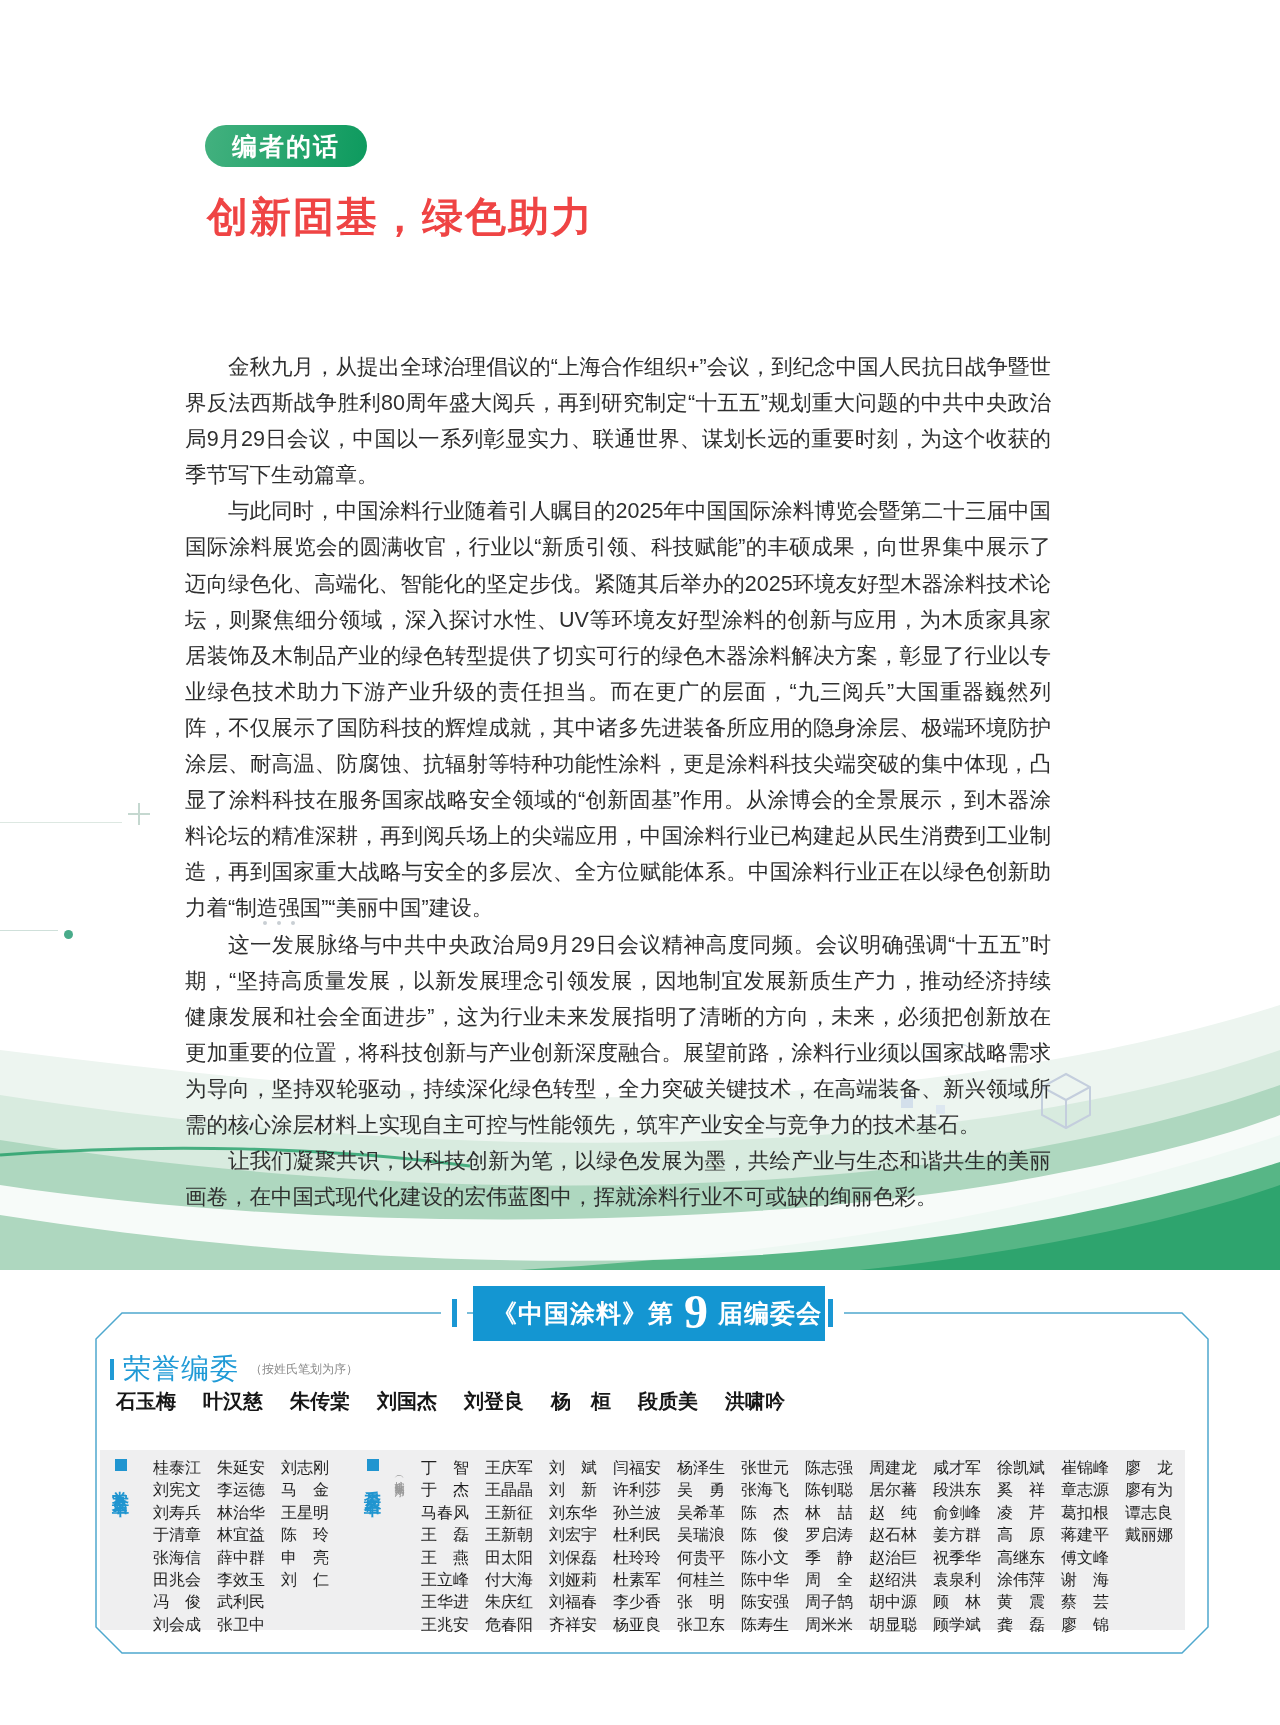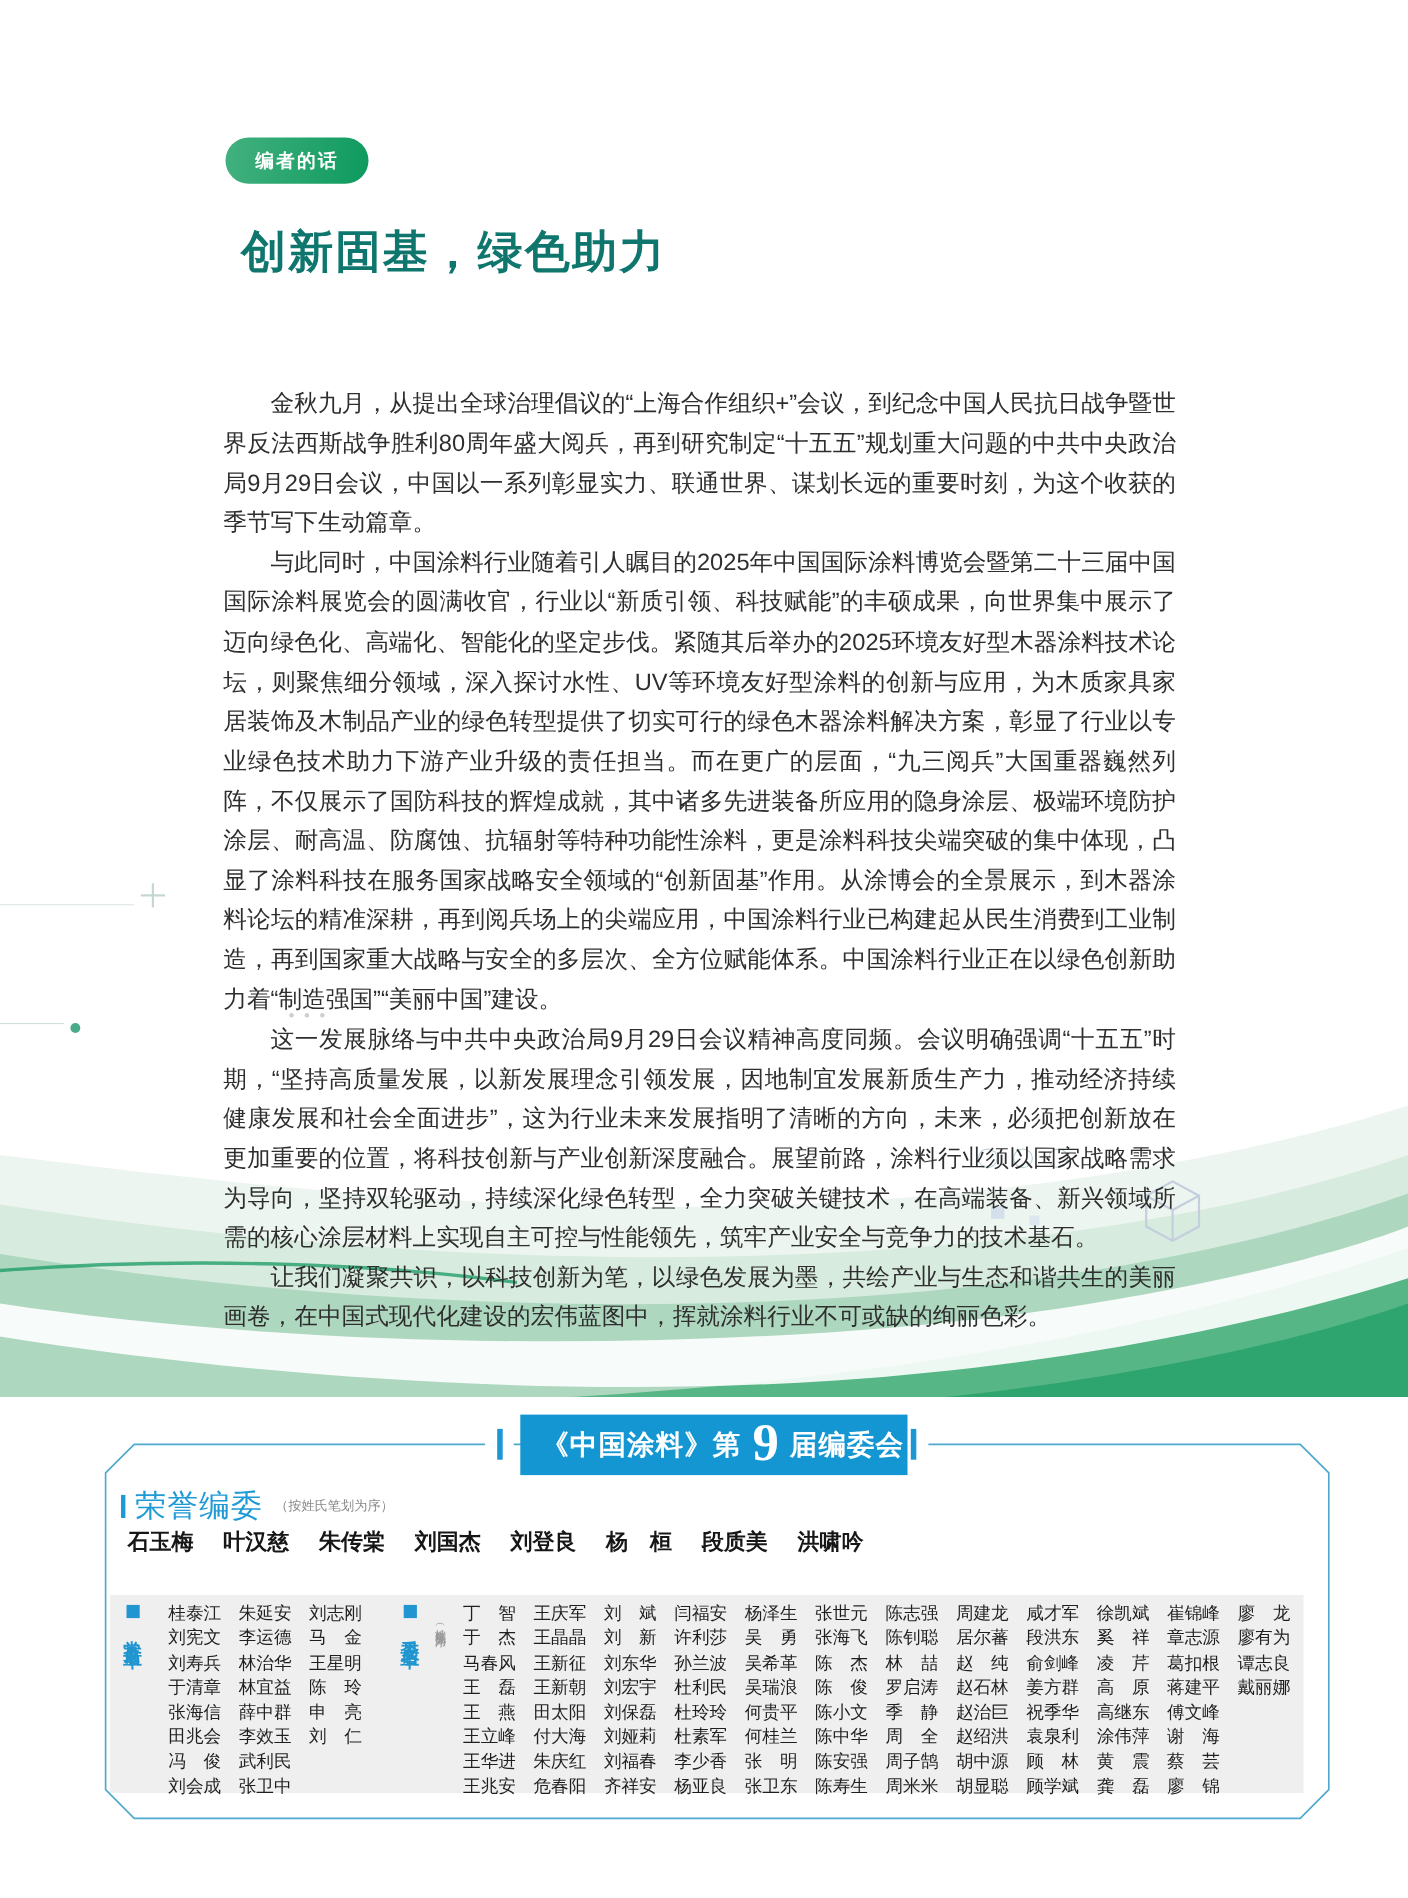--- a/index.html
+++ b/index.html
@@ -3,27 +3,27 @@
 <meta charset="utf-8">
 <style>
   html,body{margin:0;padding:0;background:#fff;}
   .page{position:relative;width:1280px;height:1725px;background:#ffffff;overflow:hidden;
         font-family:"Liberation Sans",sans-serif;}
 
   
   .badge{position:absolute;left:205px;top:125px;height:42px;padding:0 27px;
          display:flex;align-items:center;justify-content:center;
          background:linear-gradient(100deg,#43b17f,#0d9a5e);
-         border-radius:22px;color:#fff;font-size:17px;font-weight:bold;letter-spacing:2px;}
-  .title{position:absolute;left:207px;top:190px;margin:12px;font-family:"Liberation Serif",serif;
-         font-size:41px;font-weight:bold;color:#0f766e;letter-spacing:2px;}
+         border-radius:22px;color:#fff;font-size:25px;font-weight:bold;letter-spacing:2px;}
+  .title{position:absolute;left:207px;top:190px;margin:0;font-family:"Liberation Serif",serif;
+         font-size:41px;font-weight:bold;color:#ef4444;letter-spacing:2px;}
   .subtitle{position:absolute;left:216px;top:256px;margin:0;font-family:"Liberation Serif",serif;
          font-size:34px;font-weight:bold;color:#3d3d3d;letter-spacing:1px;}
 
-  .article{position:absolute;left:203px;top:349px;width:866px;
+  .article{position:absolute;left:185px;top:349px;width:866px;
            font-size:21.5px;line-height:36.1px;color:#2e2e2e;text-align:justify;z-index:3;}
   .article p{margin:0;text-indent:2em;}
 
   
   .wave{position:absolute;left:0;top:900px;width:1280px;height:370px;z-index:1;}
 
   .deco{position:absolute;z-index:2;}
   .plus{left:128px;top:803px;width:22px;height:22px;}
   .plus:before,.plus:after{content:"";position:absolute;background:#c5d8d0;}
   .plus:before{left:10px;top:0;width:2px;height:22px;}

